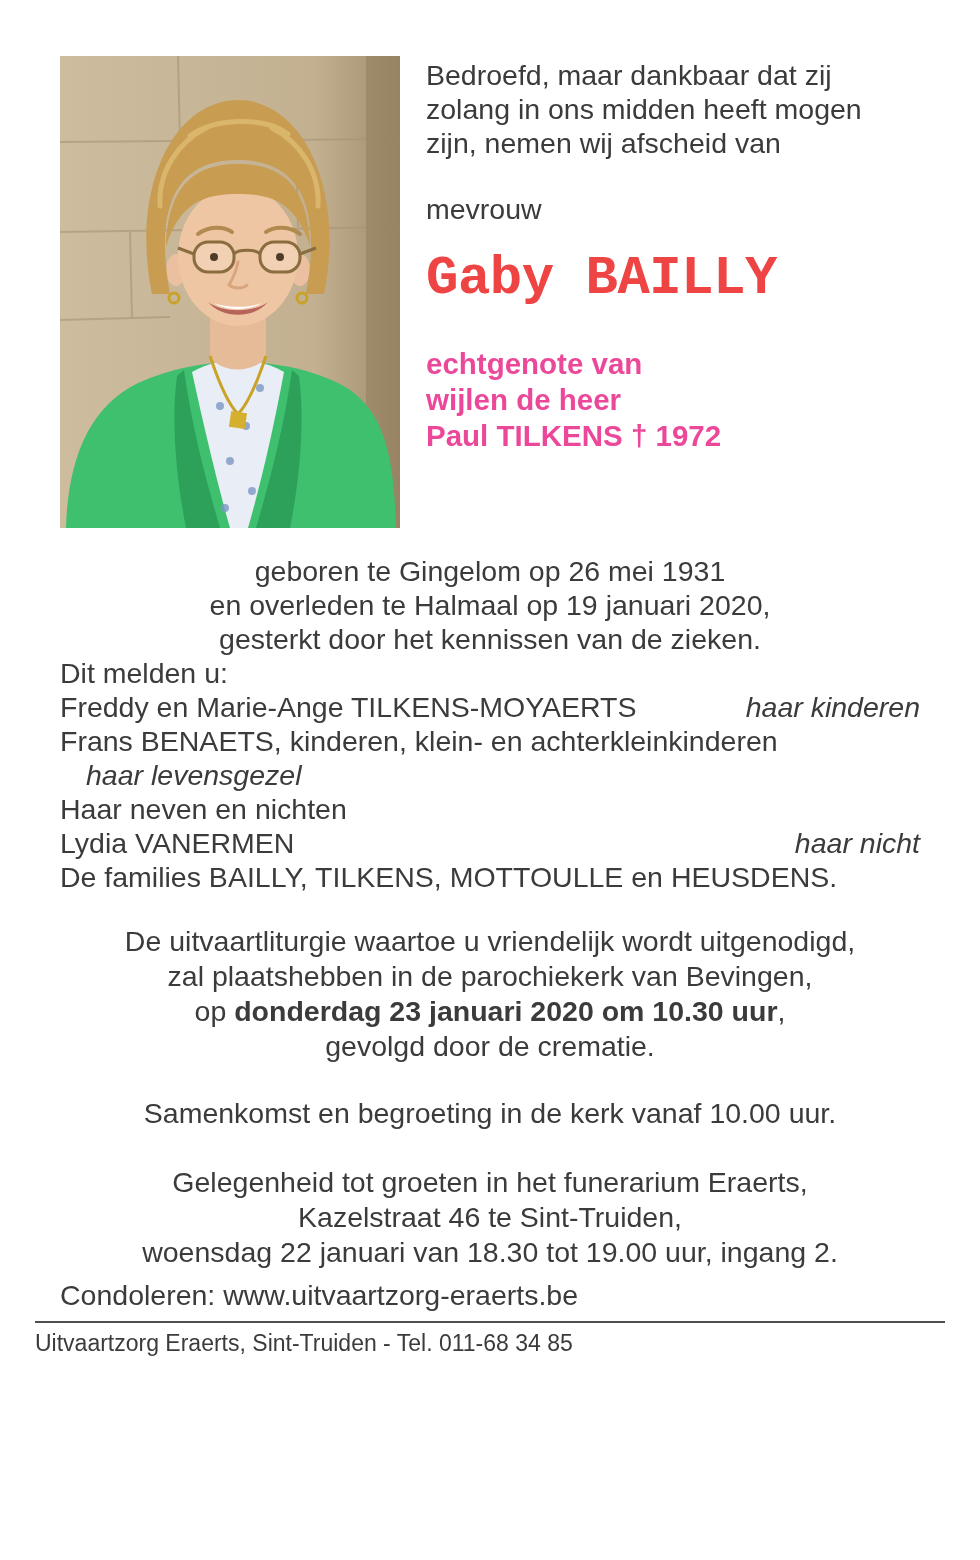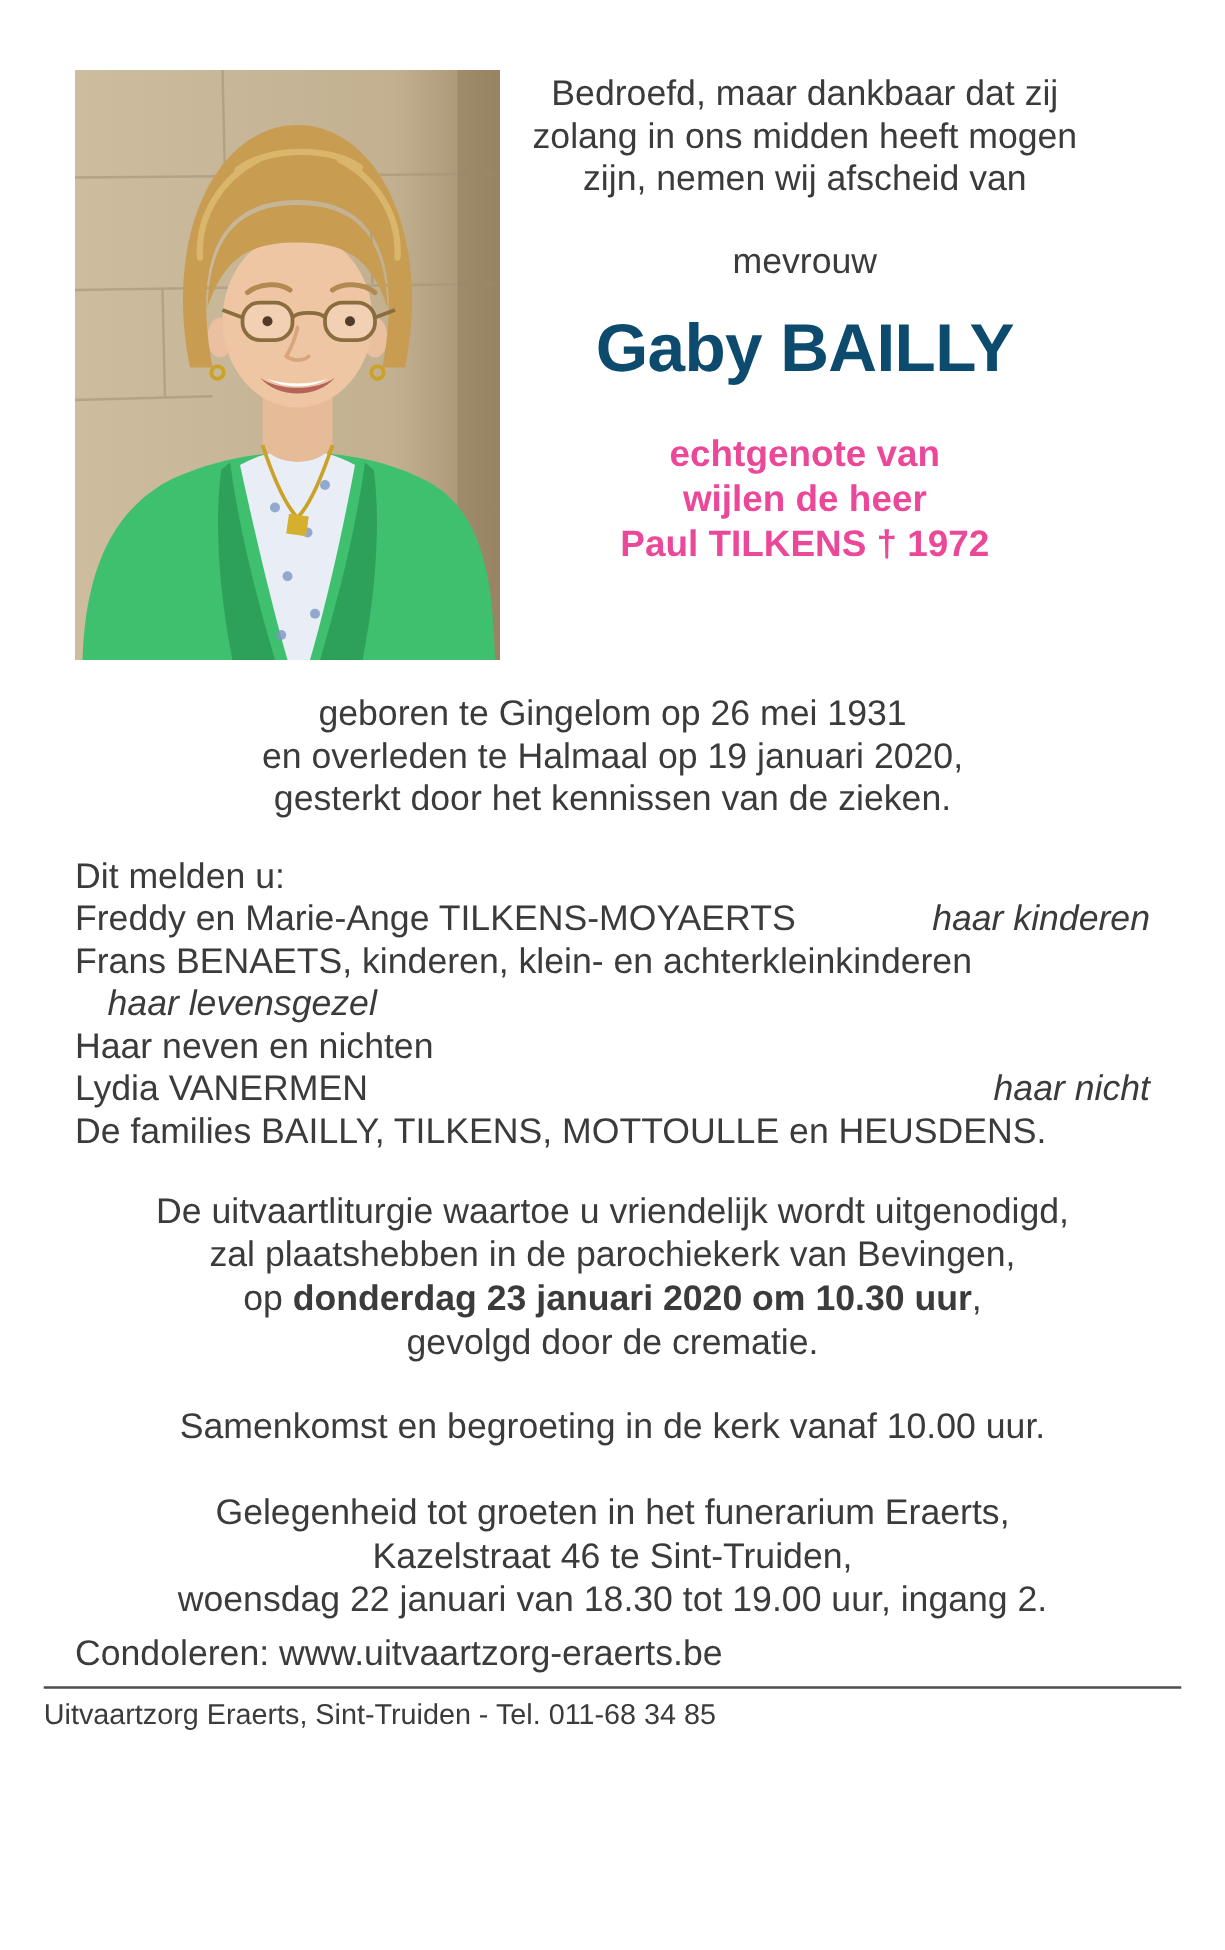--- a/index.html
+++ b/index.html
@@ -9,28 +9,28 @@
     font-family:"Liberation Sans","DejaVu Sans",sans-serif;
     color:#3b3b3b;
     overflow:hidden;
   }
   .page { padding:56px 60px 0 60px; }
 
   .header { display:flex; gap:26px; }
   .photo { width:340px; height:472px; flex:0 0 auto; overflow:hidden; background:#c6b496; }
   .photo svg { display:block; }
 
-  .header-text { font-size:28.5px; line-height:34px; padding-top:2px;text-align:center; }
+  .header-text { font-size:28.5px; line-height:34px; padding-top:2px; }
   .title-prefix { margin-top:32px; }
-  .deceased-name { font-size:54px; font-weight:bold; margin-top:36px; letter-spacing:-0.5px; color:#0c4a6e; }
+  .deceased-name { font-size:54px; font-weight:bold; margin-top:36px; letter-spacing:-0.5px; color:#ef4444;font-family:Liberation Mono, monospace; }
   .spouse { margin-top:50px; font-weight:bold; font-size:29.5px; line-height:36px; color:#ec4899; }
 
   .birthdeath { margin-top:26px; text-align:center; font-size:28.5px; line-height:34px; }
 
-  .relatives { margin-top:28px; font-size:28.5px; line-height:34px; }
+  .relatives { font-size:28.5px; line-height:34px; }
   .rel-flex { display:flex; justify-content:space-between; }
   .italic { font-style:italic; }
   .indent { padding-left:26px; }
 
   .liturgy { margin-top:30px; text-align:center; font-size:28.5px; line-height:35px; }
   .gathering { margin-top:32px; text-align:center; font-size:28.5px; line-height:35px; }
   .visitation { margin-top:34px; text-align:center; font-size:28.5px; line-height:35px; }
   .condolences { margin-top:8px; font-size:28.5px; line-height:35px; }
   .notice { margin-top:34px; font-size:28.5px; line-height:34px; }
 

